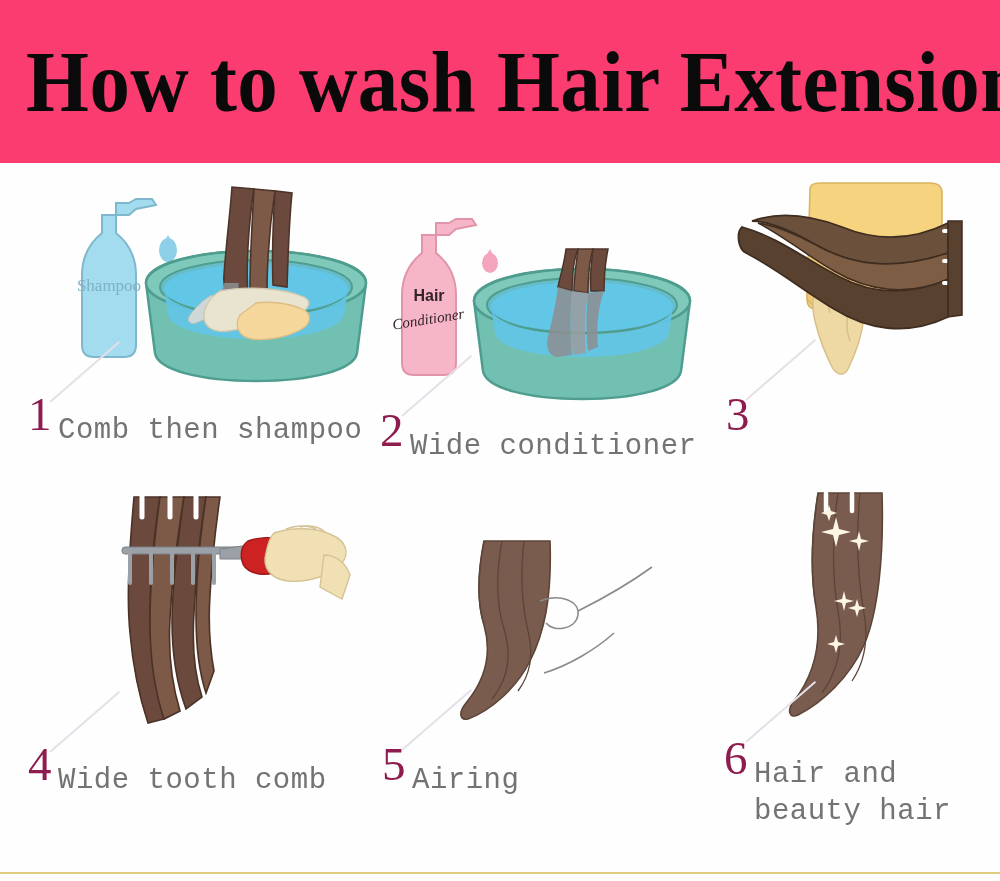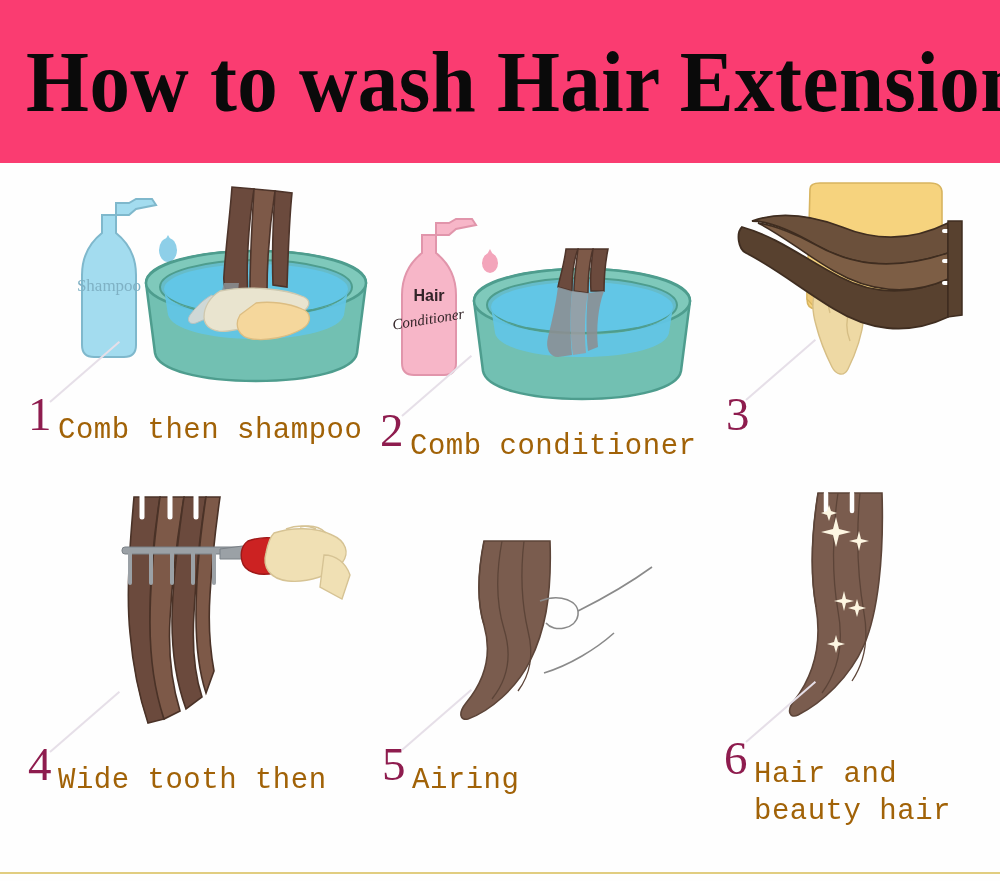--- a/index.html
+++ b/index.html
@@ -69,21 +69,21 @@
     width: 92px; height: 2px;
     background: #e6dfe8;
     transform: rotate(-41deg);
     transform-origin: left center;
     pointer-events: none;
   }
   .caption-text {
     font-family: "Liberation Mono", "DejaVu Sans Mono", monospace;
     font-size: 29px;
     line-height: 1.28;
-    color: #a16207;
+    color: #737373;
     letter-spacing: 0.5px;
     white-space: pre-line;
     padding-top: 17px;
     margin-left: -4px;
   }
 
   
   #step-1 { left: 24px;  top: 12px;  width: 350px; height: 300px; }
   #step-2 { left: 380px; top: 28px;  width: 320px; height: 300px; }
   #step-3 { left: 712px; top: 12px;  width: 280px; height: 300px; }
@@ -186,21 +186,21 @@
           <path d="M213 58 C211 74 210 88 211 100 L224 100 C224 84 226 68 228 58 Z" fill="#6b4a3d" stroke="#4d342a" stroke-width="1.5"></path>
 
           <path d="M178 96 C176 112 172 130 168 146 C165 158 170 166 178 166 L192 164 C190 146 190 120 192 100 Z" fill="#8c8e92" opacity="0.88"></path>
           <path d="M192 100 C190 122 190 146 193 164 L206 162 C204 142 205 118 208 102 Z" fill="#9a9ca0" opacity="0.88"></path>
           <path d="M208 102 C206 122 206 144 208 160 L218 156 C216 138 218 116 224 100 Z" fill="#8c8e92" opacity="0.88"></path>
         </g>
       </svg>
       <div class="caption" id="cap-2">
         <div class="step-num">2</div>
         <div class="slash" style="left:22px; top:4px;"></div>
-        <div class="caption-text">Comb conditioner</div>
+        <div class="caption-text">Wide conditioner</div>
       </div>
     </div>
 
     <div class="step" id="step-3">
       <svg class="art" width="280" height="230" viewBox="0 0 280 230">
 
         <g>
           <path d="M98 14 C98 10 102 8 108 8 L218 8 C226 8 230 12 230 18 L230 124 C230 131 226 134 218 134 L104 134 C98 134 95 130 95 124 Z" fill="#f6d37e" stroke="#d8b45f" stroke-width="1.6"></path>
           <path d="M95 100 C104 110 110 118 112 128 L104 134 L95 124 Z" fill="#edc878" stroke="#d8b45f" stroke-width="1.2"></path>
         </g>
@@ -260,21 +260,21 @@
         <g>
           <path d="M250 50 C268 44 292 44 308 52 C322 58 326 70 318 80 C308 92 284 100 264 98 C246 96 238 84 242 70 C244 60 246 54 250 50 Z" fill="#f0e0b4" stroke="#d6c394" stroke-width="1.4"></path>
           <path d="M262 46 C272 42 284 42 292 46" fill="none" stroke="#d6c394" stroke-width="1.5"></path>
           <path d="M276 44 C286 42 296 44 302 50" fill="none" stroke="#d6c394" stroke-width="1.5"></path>
           <path d="M300 72 C312 72 322 80 326 92 L318 116 L296 104 Z" fill="#f0e0b4" stroke="#d6c394" stroke-width="1.4"></path>
         </g>
       </svg>
       <div class="caption" id="cap-4">
         <div class="step-num">4</div>
         <div class="slash" style="left:22px; top:6px;"></div>
-        <div class="caption-text">Wide tooth then</div>
+        <div class="caption-text">Wide tooth comb</div>
       </div>
     </div>
 
     <div class="step" id="step-5">
       <svg class="art" width="330" height="270" viewBox="0 0 330 270">
         <g>
           <path d="M110 58 C104 88 102 116 110 142 C118 170 112 196 92 220 C84 230 86 238 94 236 C116 228 142 206 156 178 C170 150 178 116 176 58 Z" fill="#7a5c4e" stroke="#5c4438" stroke-width="1.6"></path>
           <path d="M110 58 C104 88 102 116 110 142" fill="none" stroke="#5c4438" stroke-width="1.2"></path>
           <path d="M128 58 C122 90 122 120 130 146 C138 172 134 196 118 216" fill="none" stroke="#5c4438" stroke-width="1.3"></path>
           <path d="M150 58 C146 92 148 122 154 148 C160 172 156 192 144 208" fill="none" stroke="#5c4438" stroke-width="1.3"></path>

